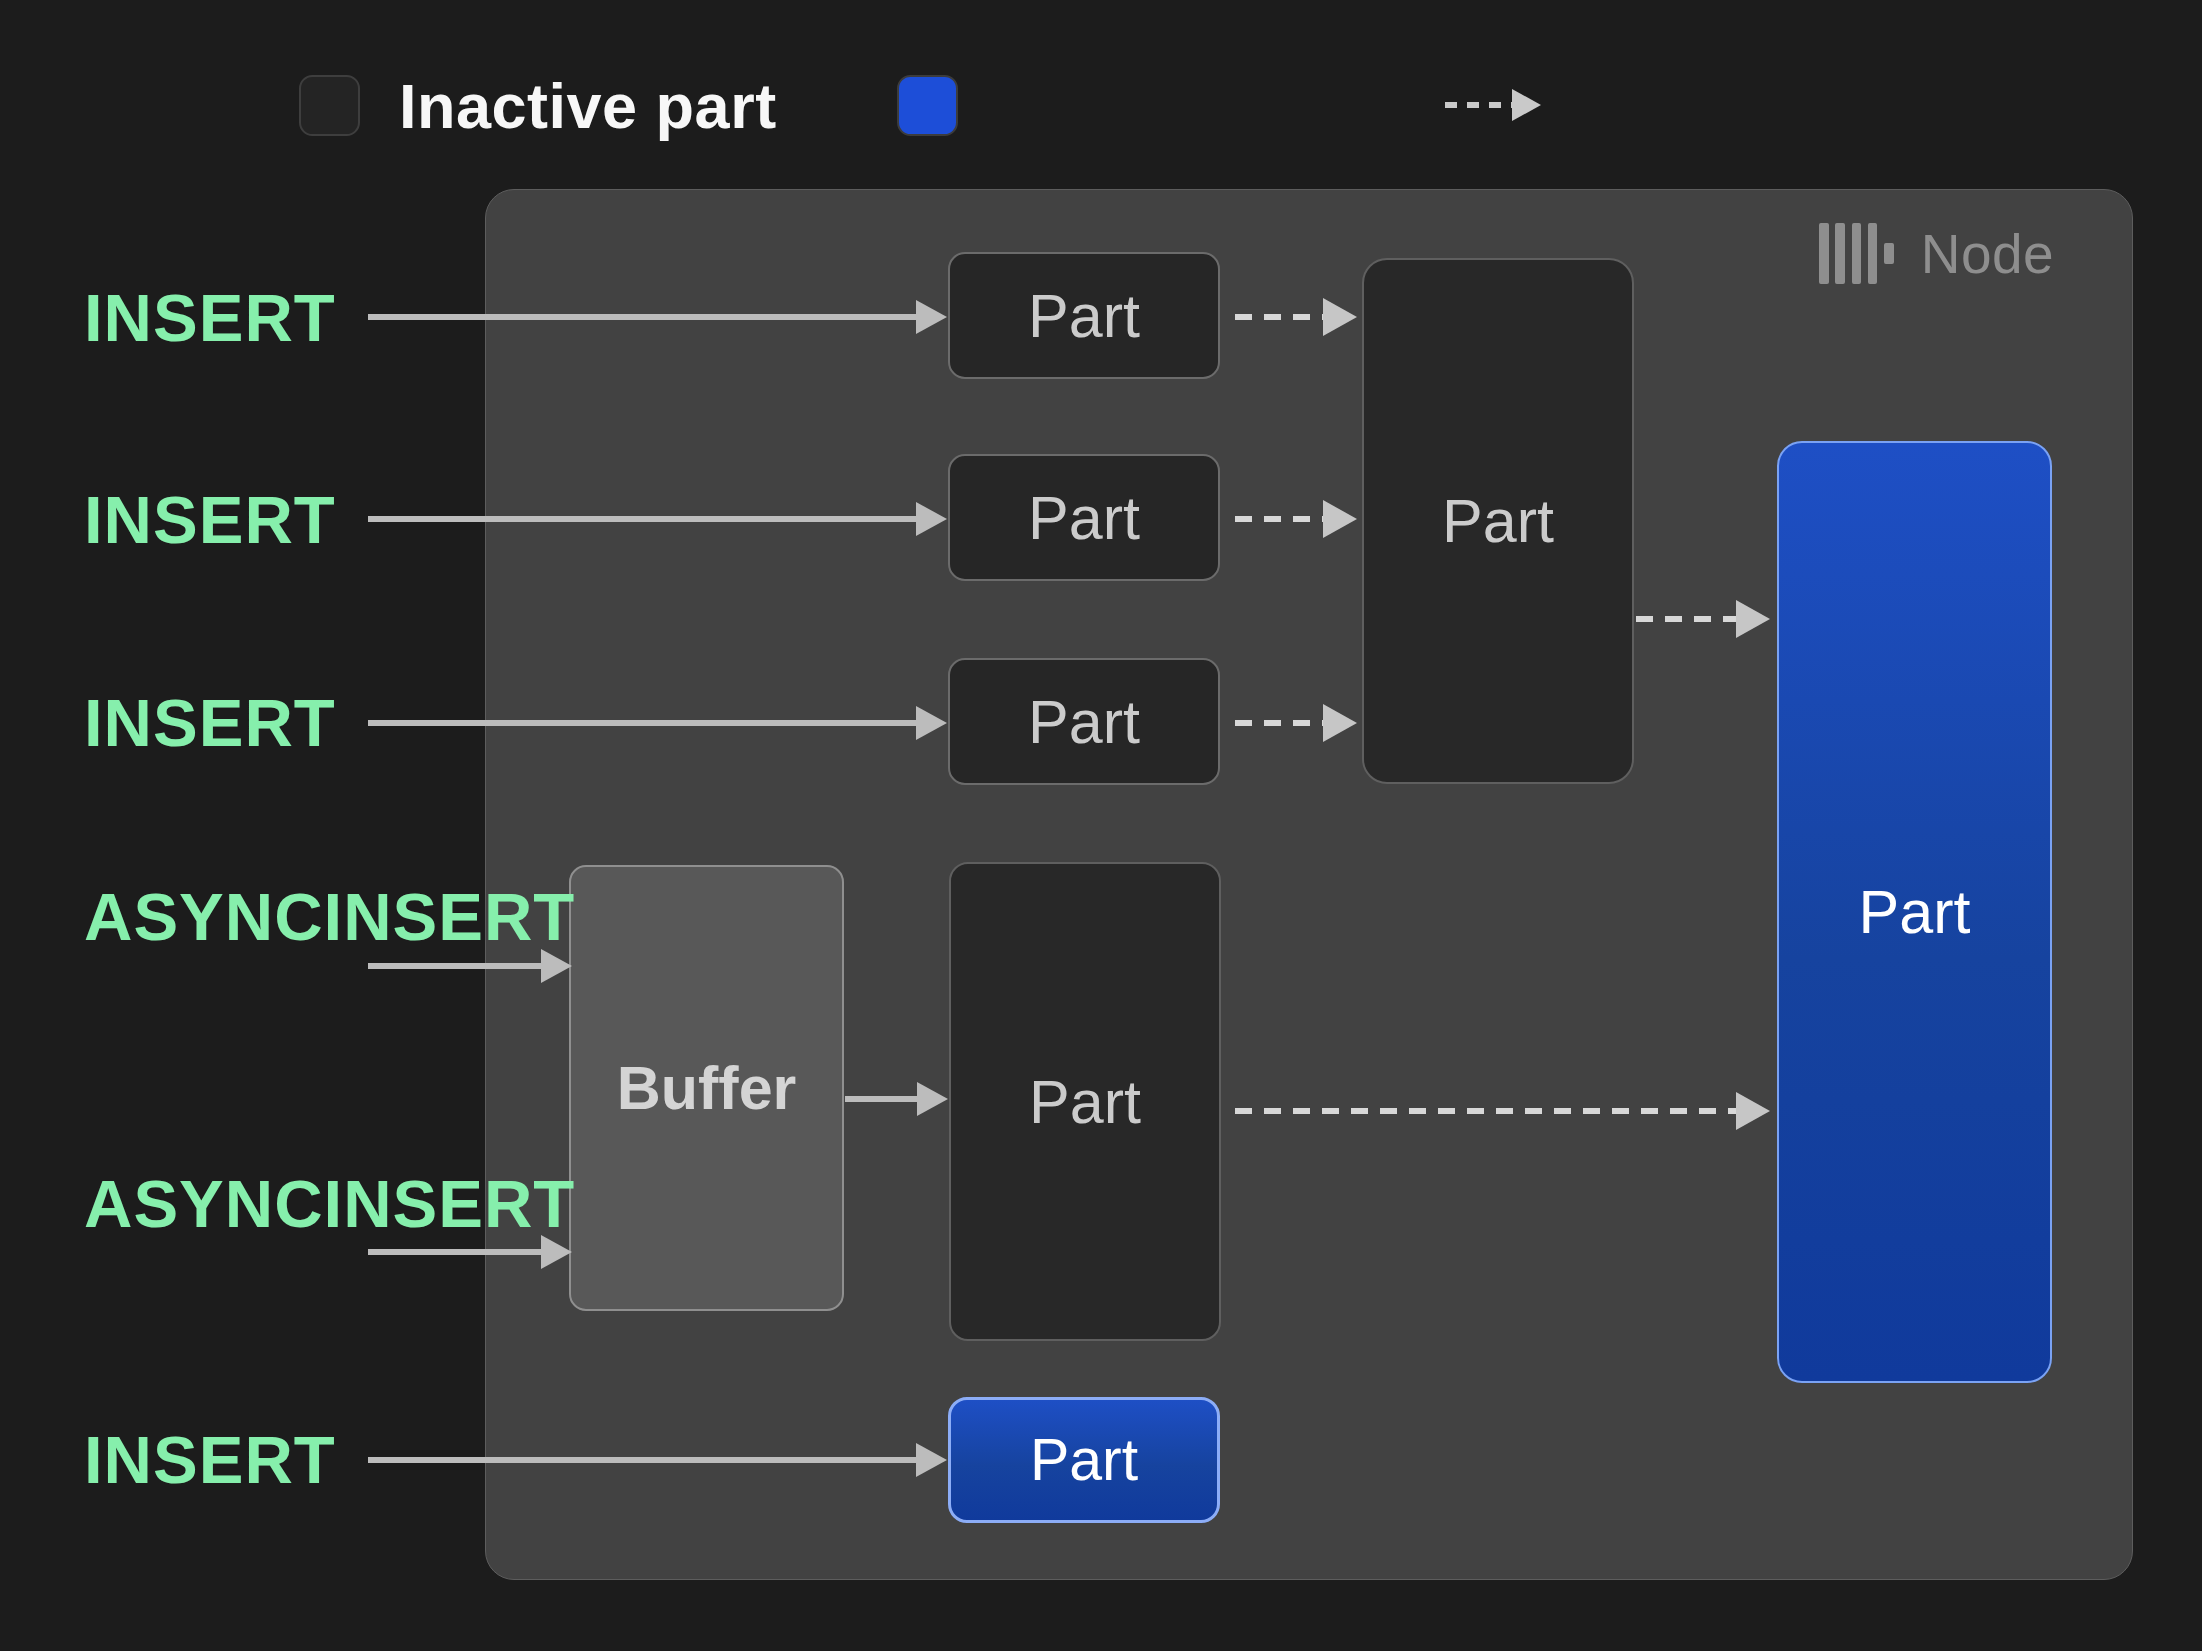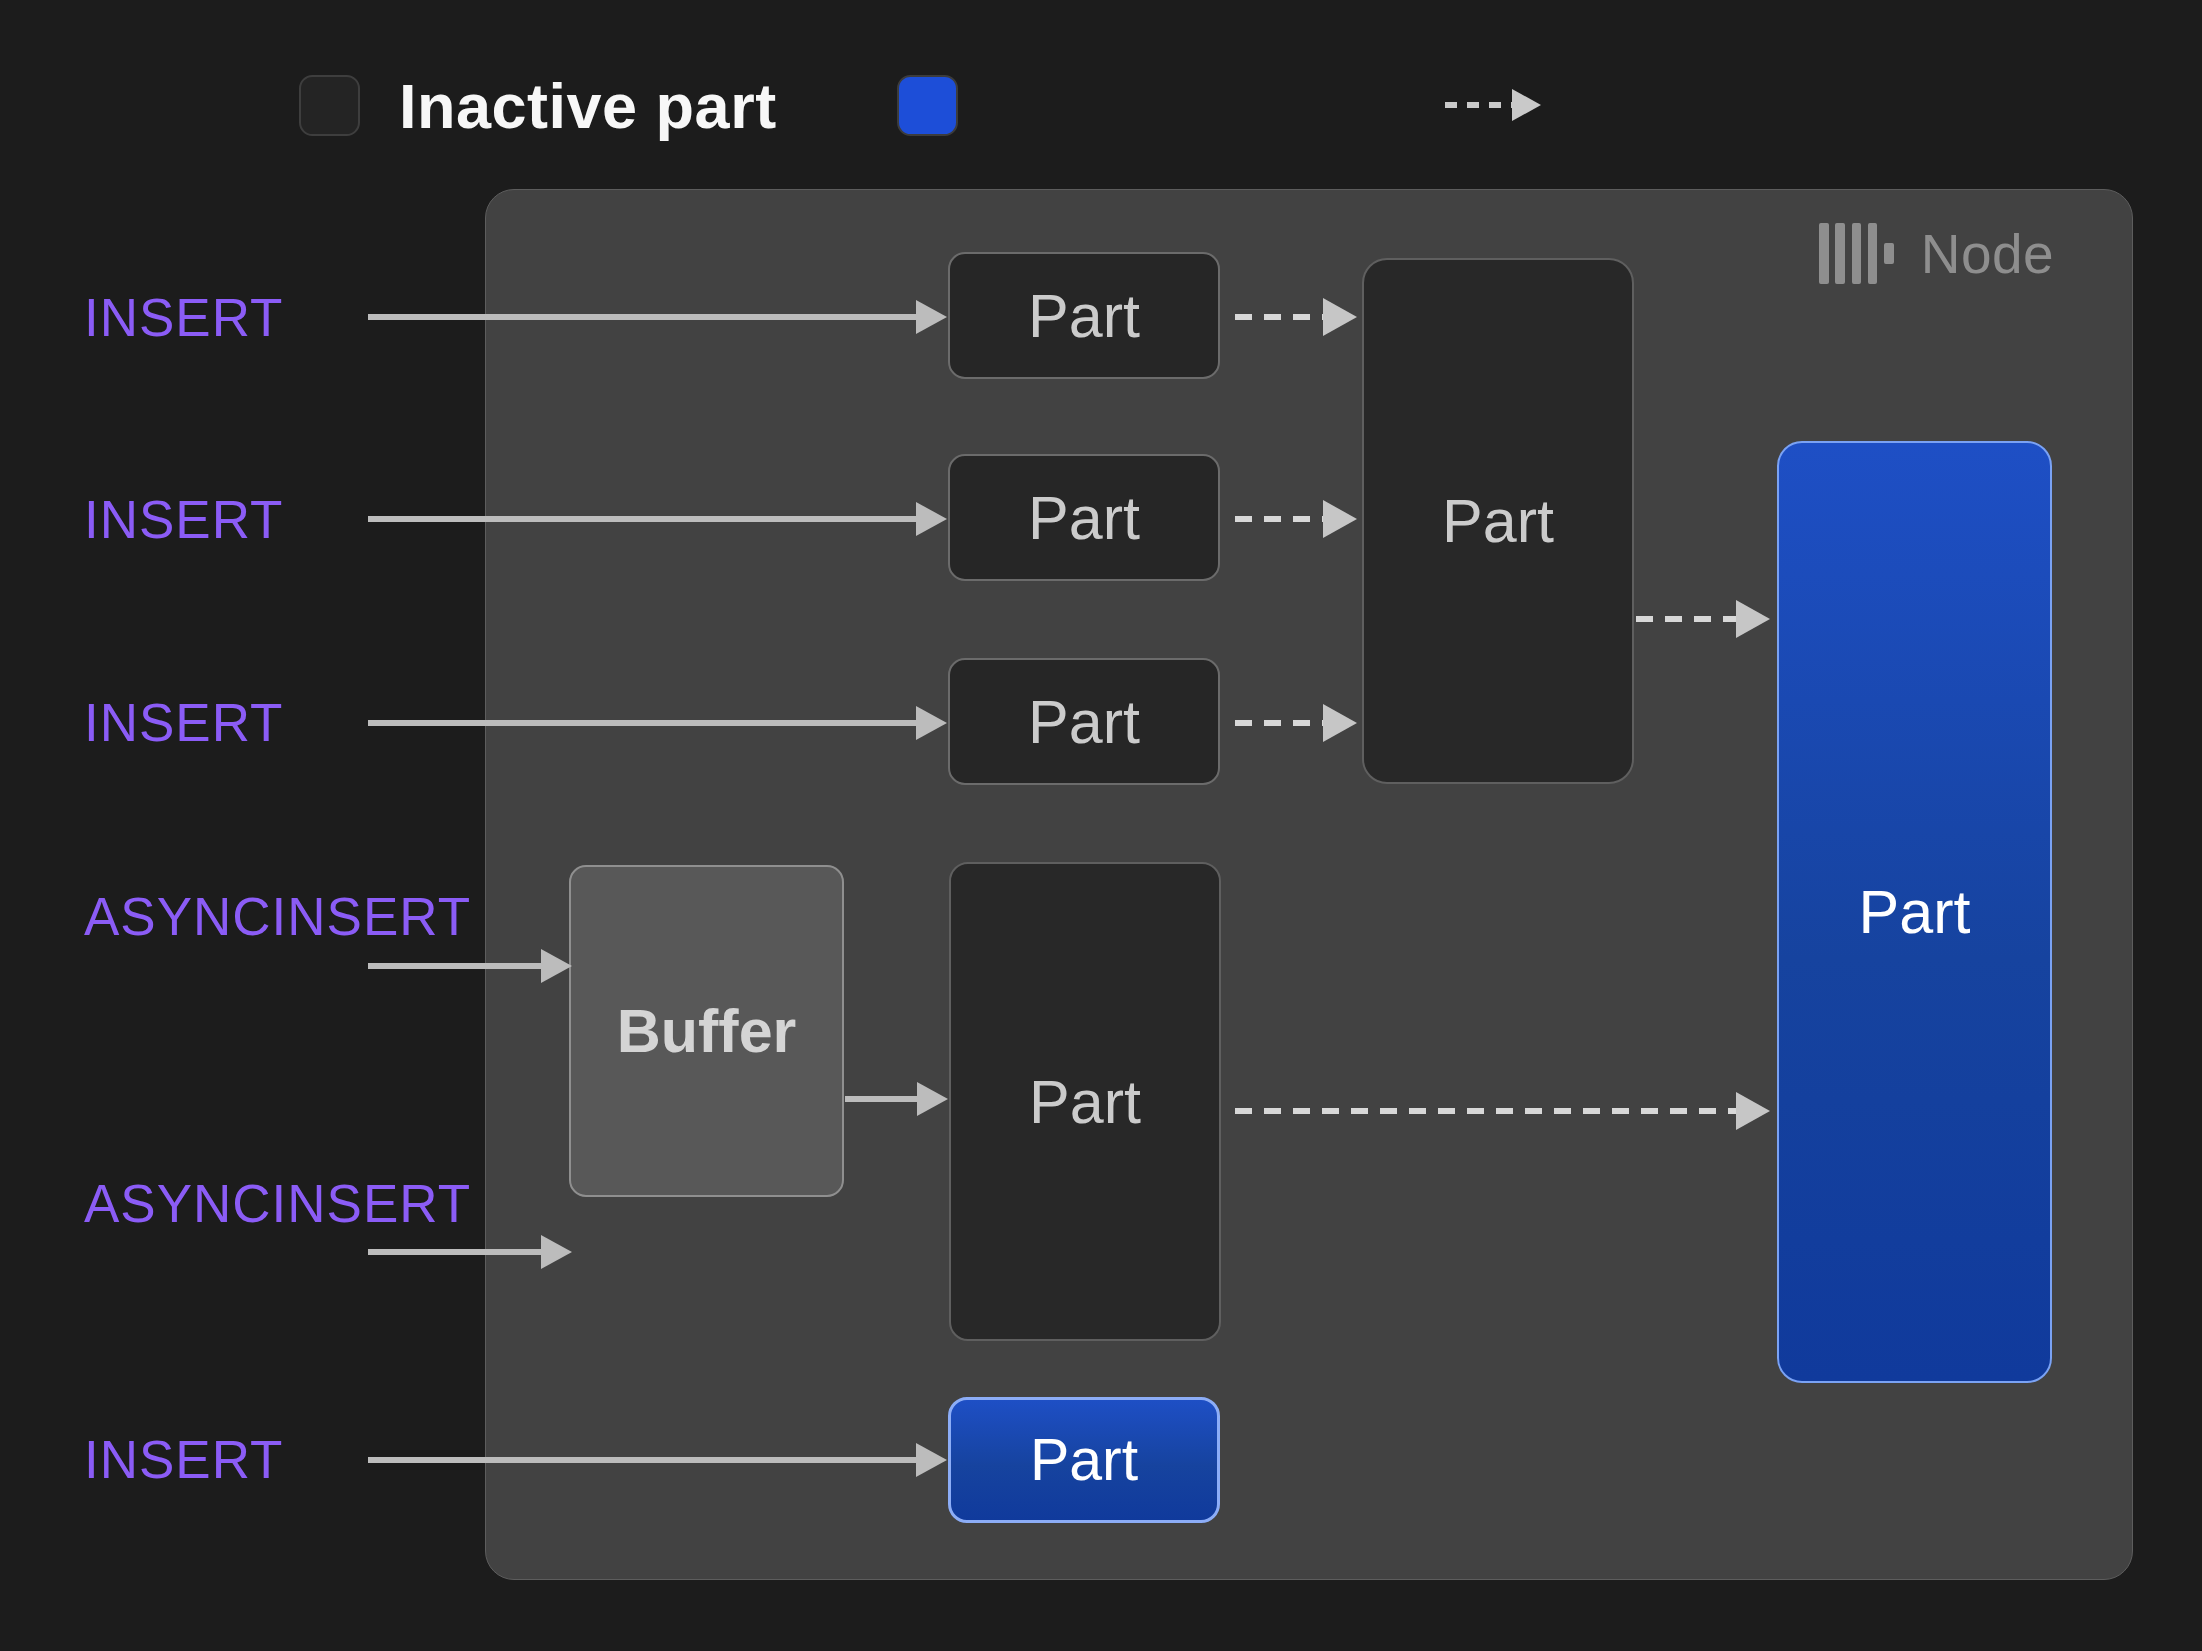--- a/index.html
+++ b/index.html
@@ -35,21 +35,21 @@
   .part-big{background:#282828;border:2.9px solid #5f5f5f;color:#cbcbcb;}
   .buffer-box{background:#585858;border:2.9px solid #8f8f8f;border-radius:17px;color:#d4d4d4;font-weight:600;}
   .part-active{
     background:linear-gradient(180deg,#1e4fc5 0%,#16439f 55%,#103a9c 100%);
     color:#ffffff;border:2.9px solid #7aa2f4;
   }
   .part-active-small{border-width:3.8px;border-color:#8cadf7;}
   
   .in-label{
     position:absolute;left:84px;display:flex;align-items:center;
-    color:#8b5cf6;font-size:53px;font-weight:400;letter-spacing:1px;white-space:nowrap;height:69px;
+    color:#86efac;font-size:67px;font-weight:700;letter-spacing:1px;white-space:nowrap;height:69px;
   }
   .in-label-multi{flex-direction:row;align-items:flex-start;height:auto;line-height:90px;}
   
   .arrow{position:absolute;height:46px;}
   .arrow .shaft{position:absolute;left:0;right:27px;top:50%;height:5.7px;margin-top:-2.9px;background:#bcbcbc;}
   .arrow .head{
     position:absolute;right:0;top:50%;margin-top:-17px;width:0;height:0;
     border-top:17px solid transparent;border-bottom:17px solid transparent;border-left:31px solid #bcbcbc;
   }
   .arrow.dashed .shaft{
@@ -96,21 +96,21 @@
     <span>Part</span>
   </div>
   <div class="box part-small" style="left:948px;top:658px;width:272px;height:127px;">
     <span>Part</span>
   </div>
 
   <div class="box part-big" style="left:1362px;top:258px;width:272px;height:526px;border-radius:25px;">
     <span>Part</span>
   </div>
 
-  <div class="box buffer-box" style="left:569px;top:865px;width:275px;height:332px;">
+  <div class="box buffer-box" style="left:569px;top:865px;width:275px;height:446px;">
     <span>Buffer</span>
   </div>
 
   <div class="box part-big" style="left:949px;top:862px;width:272px;height:479px;border-radius:19px;">
     <span>Part</span>
   </div>
 
   <div class="box part-active" style="left:1777px;top:441px;width:275px;height:942px;border-radius:25px;">
     <span>Part</span>
   </div>

